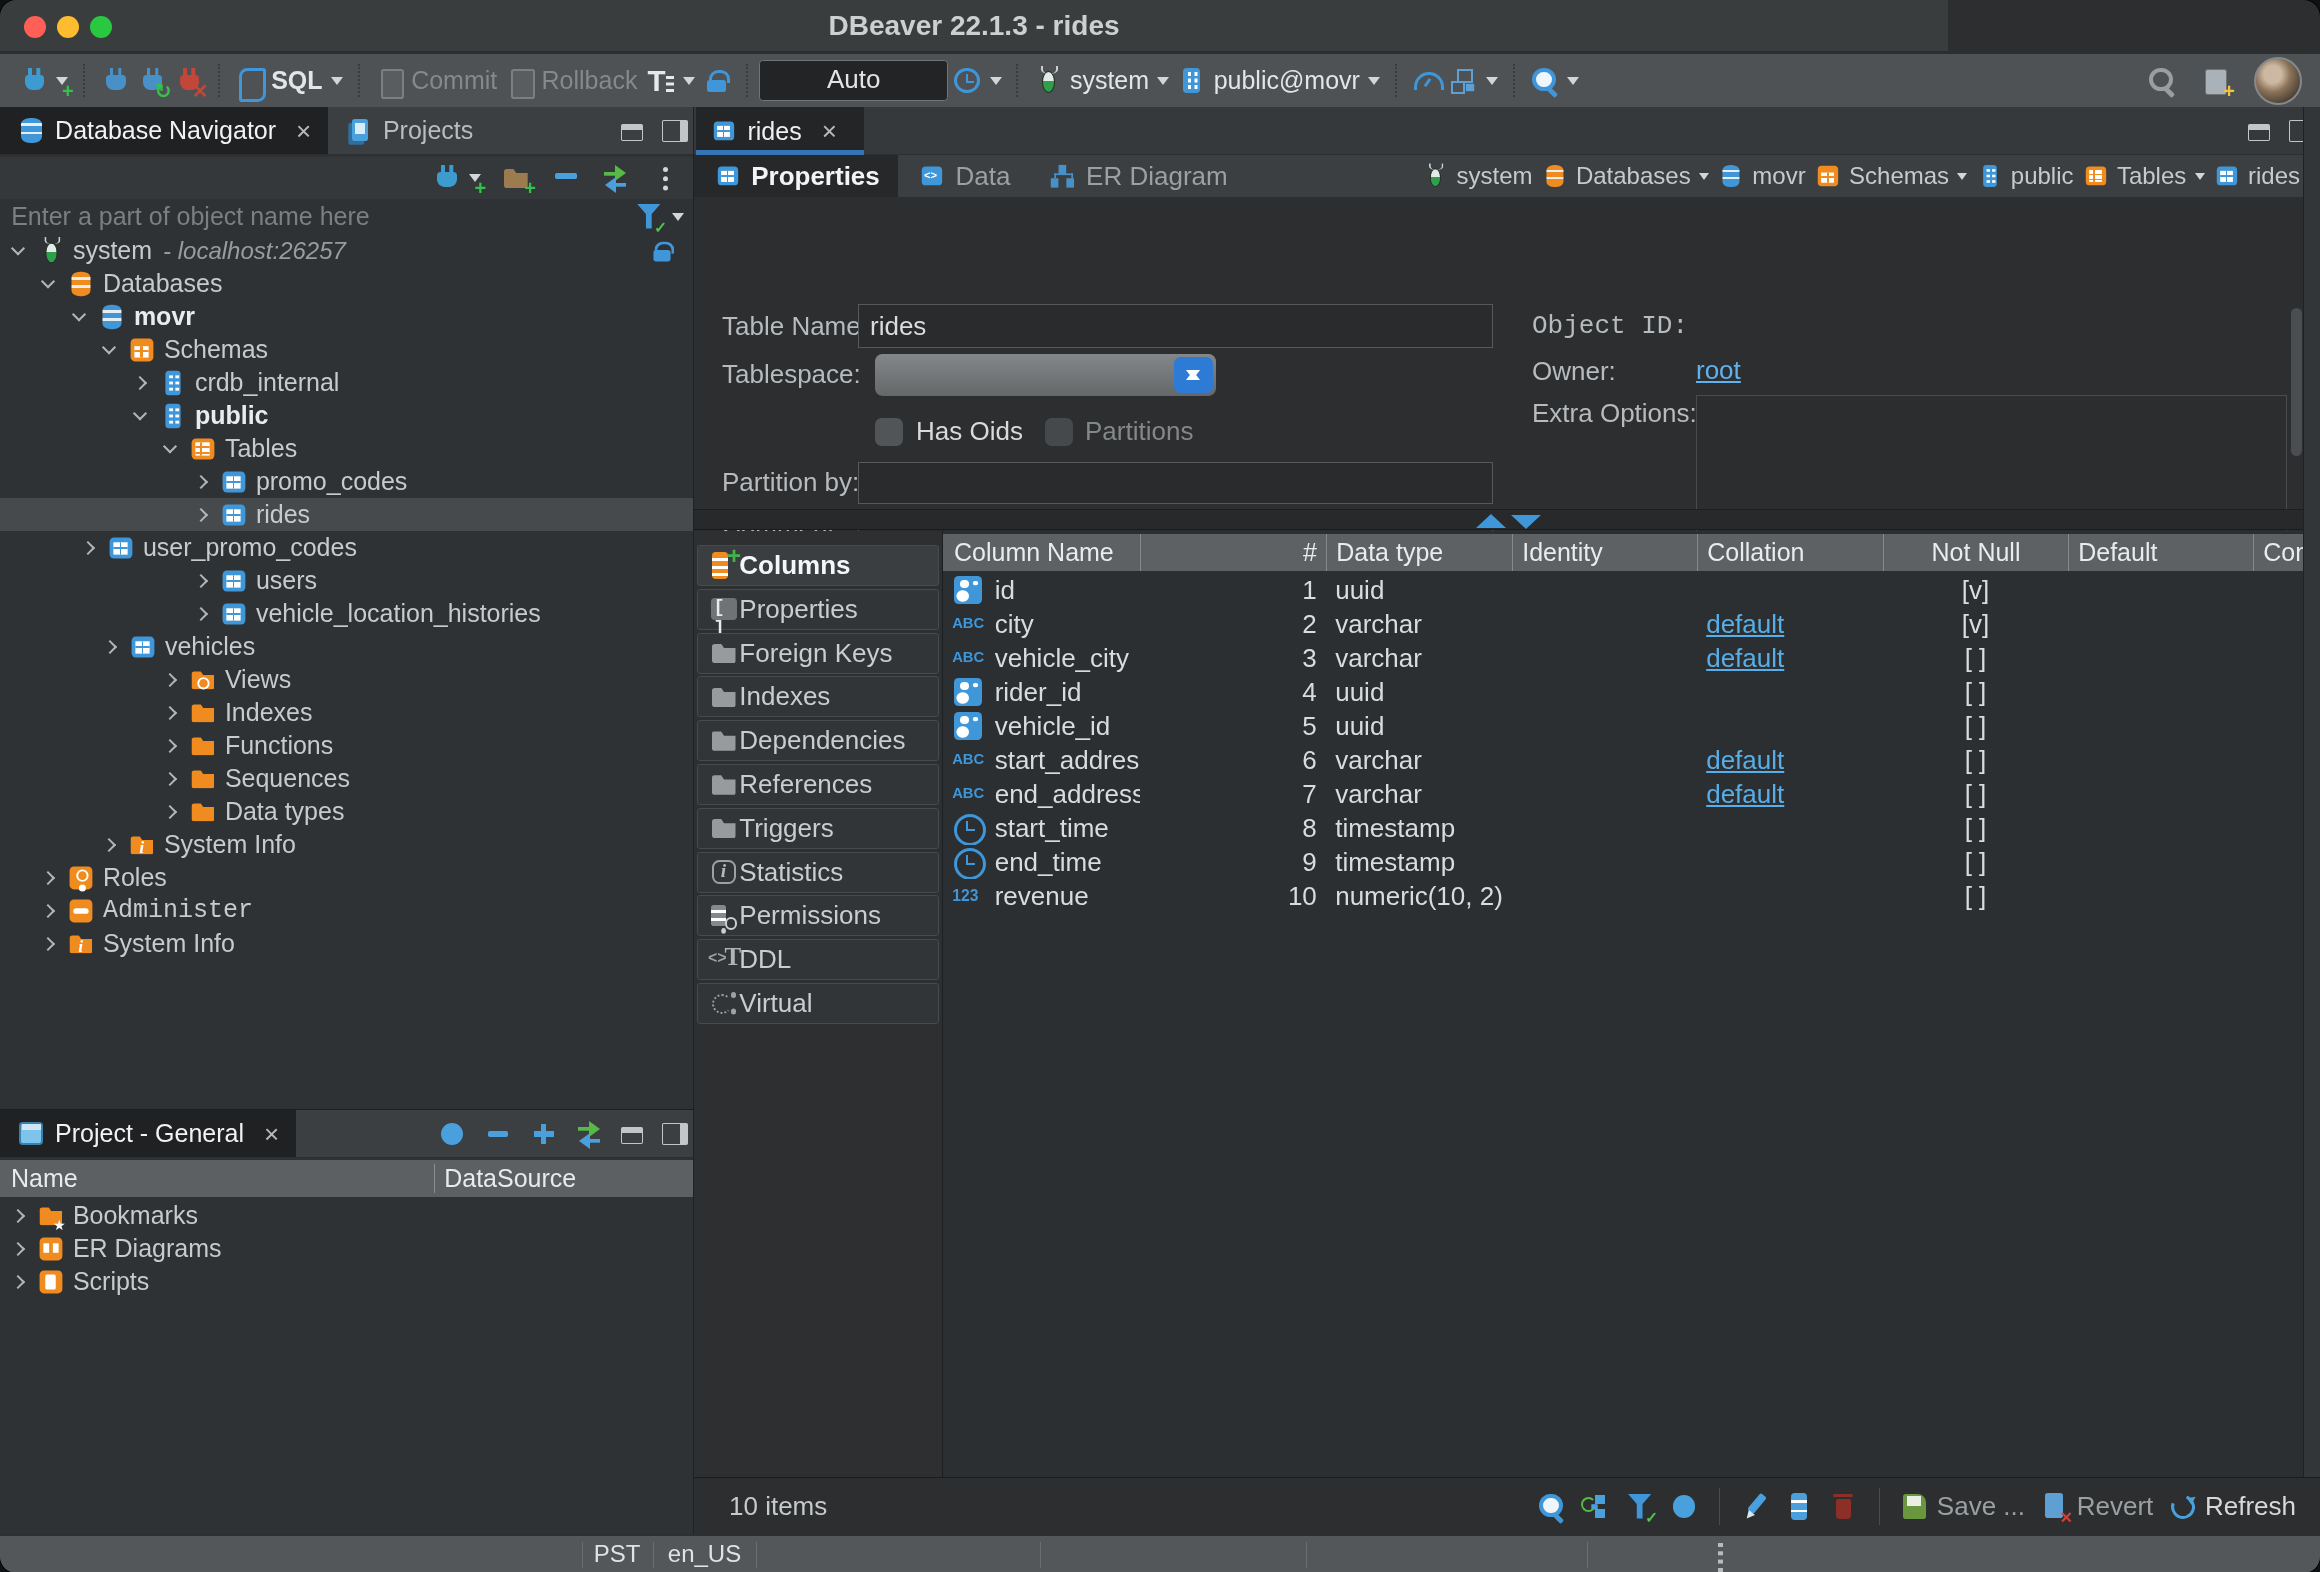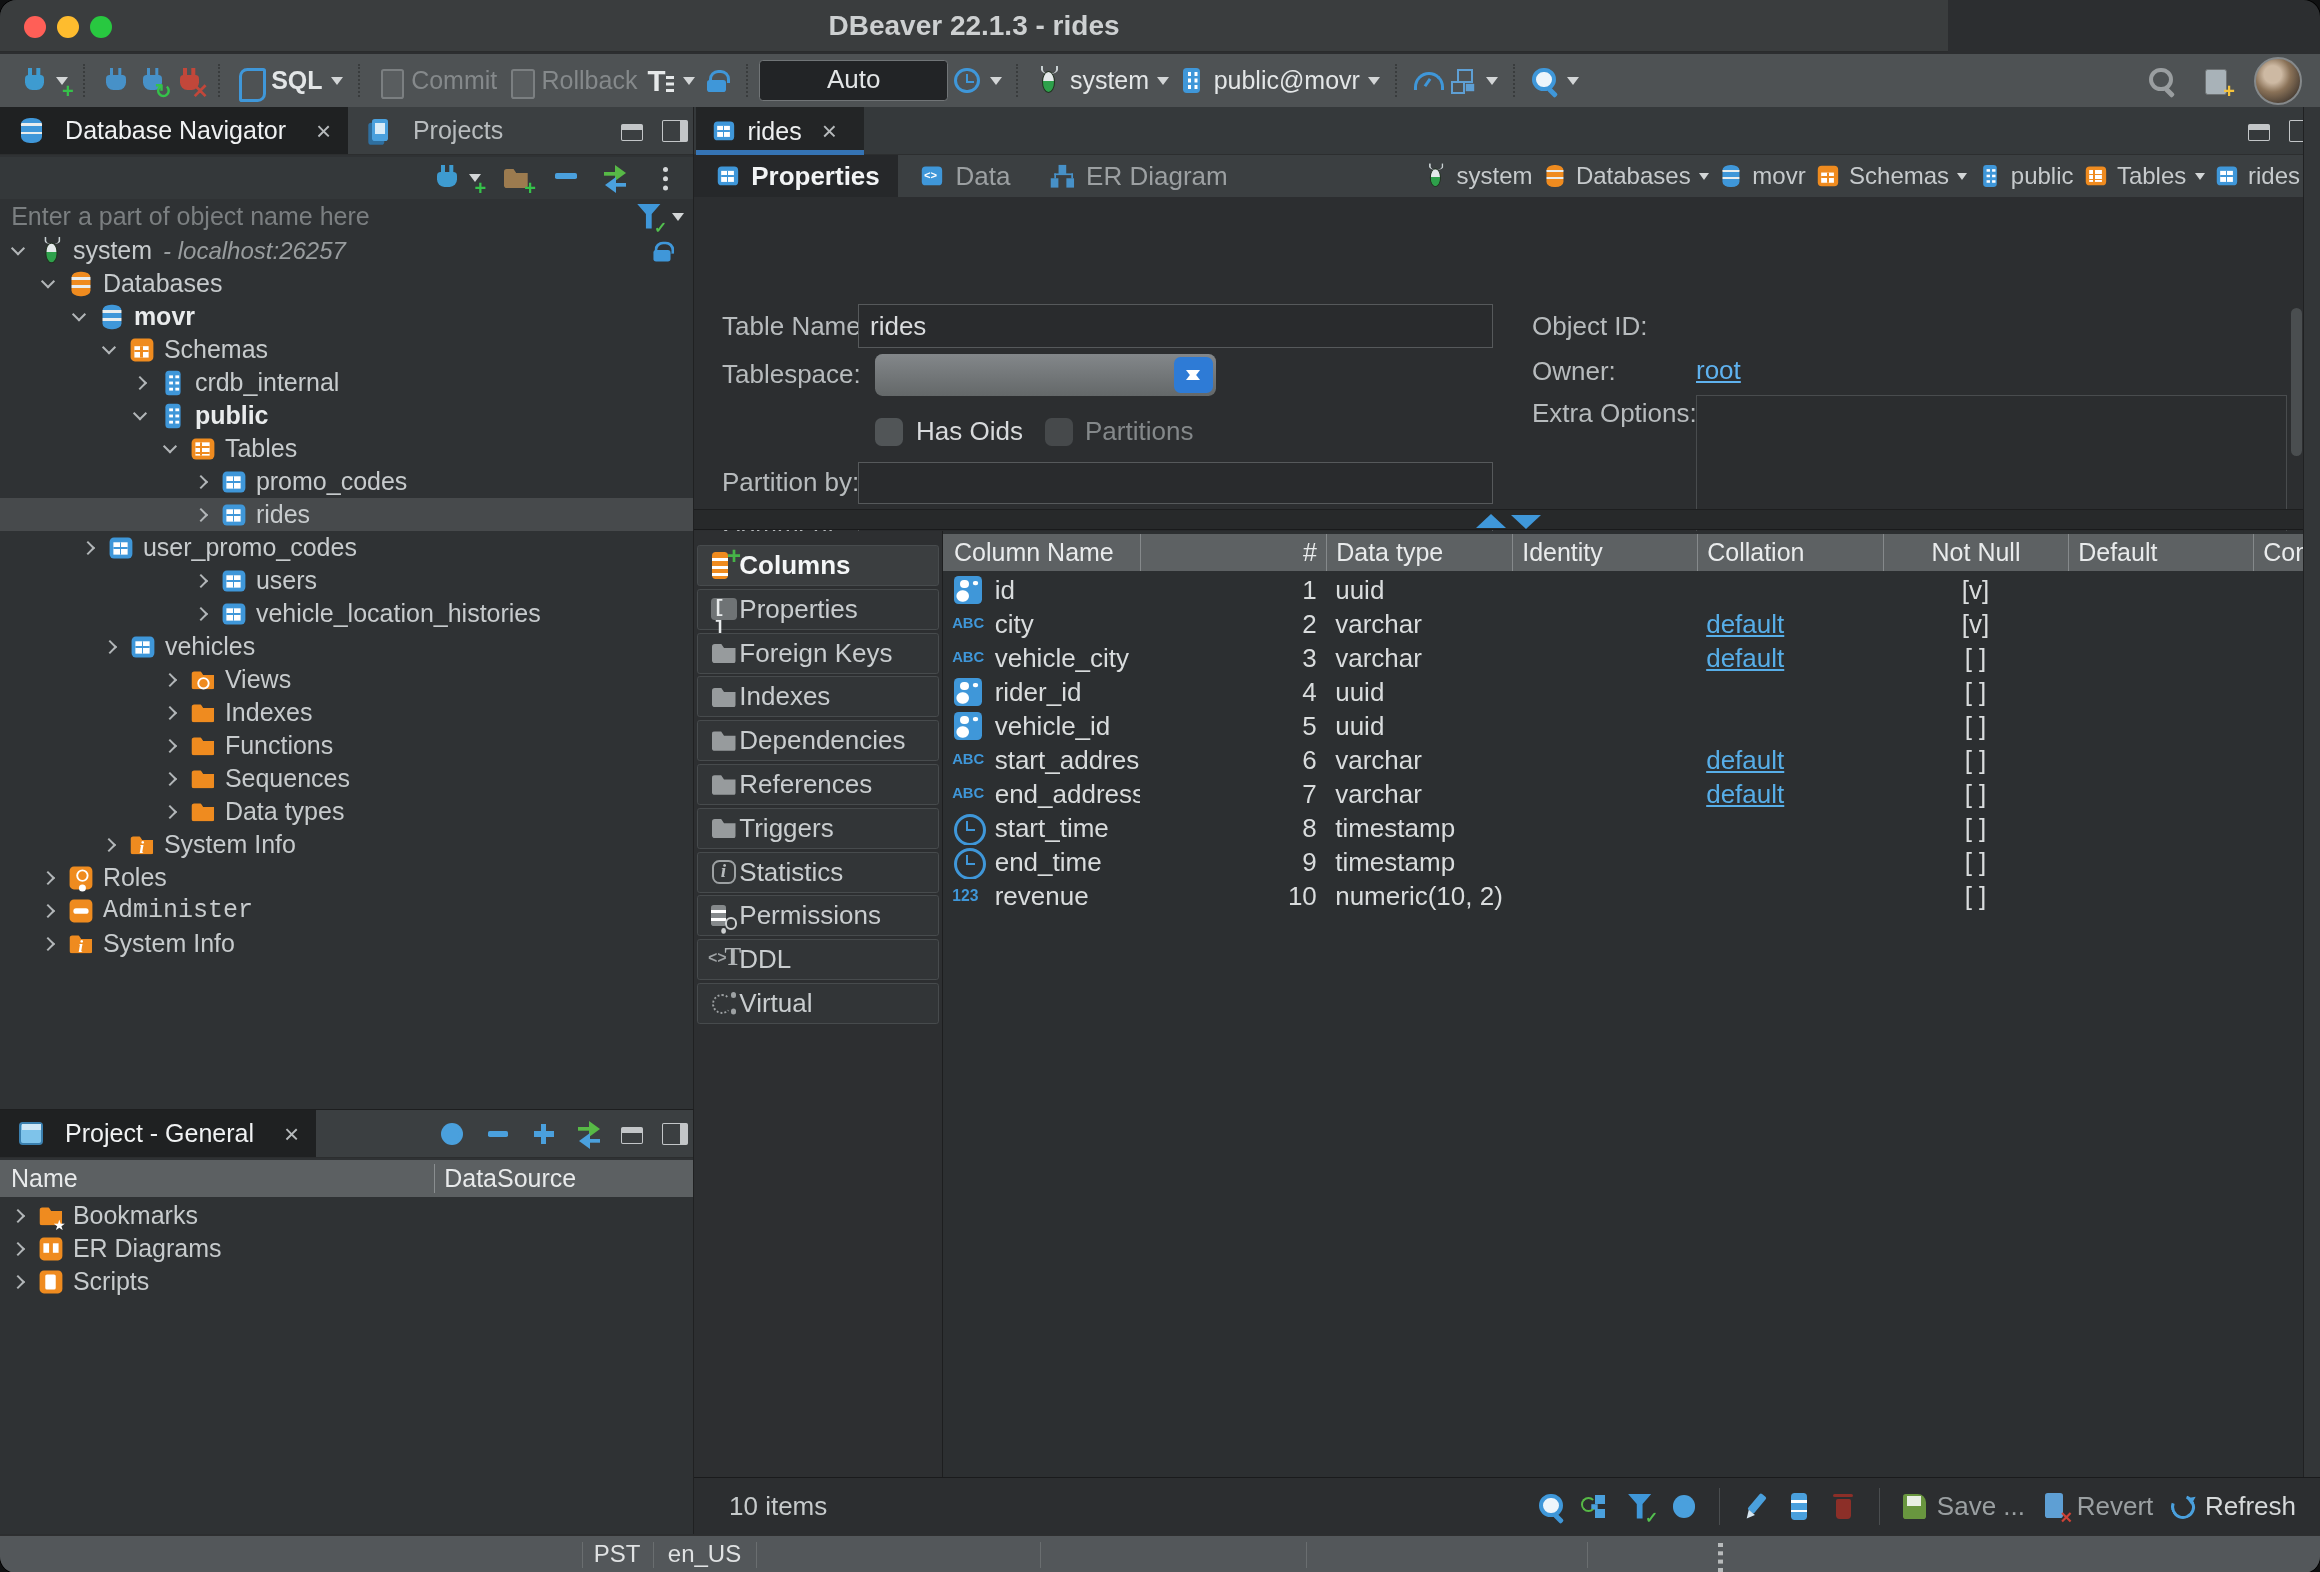--- a/index.html
+++ b/index.html
@@ -138,21 +138,21 @@
   .delete-trash-icon::after{content:"";position:absolute;left:4.6px;top:1.8px;width:20px;height:3.7px;background:#8c2f28;border-radius:1.8px;}
   .save-disk-icon::before{content:"";position:absolute;left:2.8px;top:1.8px;width:23px;height:25px;background:#69963f;border-radius:2.8px 8.3px 2.8px 2.8px;}
   .save-disk-icon::after{content:"";position:absolute;left:7.4px;top:4.6px;width:14px;height:9.2px;background:#e9efe4;}
   .revert-icon::before{content:"";position:absolute;left:5.5px;top:0.9px;width:17.5px;height:25px;background:#5e9fd4;border-radius:2.8px;}
   .revert-icon::after{content:"✕";position:absolute;right:-3.7px;bottom:-5.5px;color:#cf4236;font:bold 15.7px "Liberation Sans",sans-serif;}
   .refresh-icon::before{content:"";position:absolute;inset:2.8px;border:3.7px solid #4aa0dd;border-radius:50%;border-top-color:transparent;transform:rotate(-25deg);}
   .refresh-icon::after{content:"";position:absolute;right:0;top:0;border:4.6px solid transparent;border-bottom:8.3px solid #4aa0dd;transform:rotate(55deg);}
   
   .nav-panel{position:absolute;left:0;top:107px;width:694px;height:1002px;background:var(--panel);border-right:1.8px solid #202122;}
   .ptabs{position:absolute;left:0;top:0;right:0;height:48px;background:var(--bar);display:flex;align-items:stretch;border-bottom:1.8px solid #2c2e2f;}
-  .ptab{display:flex;align-items:center;padding:0 16.6px;font-size:25px;color:#b8bcbe;gap:19px;}
+  .ptab{display:flex;align-items:center;padding:0 16.6px;font-size:25px;color:#b8bcbe;gap:9px;}
   .ptab.active{background:#1f2122;color:#f0f2f3;}
   .win-btns{position:absolute;right:7.4px;top:9.2px;display:flex;gap:9.2px;}
   .nav-toolbar{position:absolute;left:0;top:50px;right:0;height:42px;background:#34383a;display:flex;align-items:center;justify-content:flex-end;gap:13px;padding-right:9.2px;}
   .nav-filter{position:absolute;left:0;top:92px;right:0;height:35px;display:flex;align-items:center;padding:0 9.2px;}
   .nav-filter input{flex:1;background:transparent;border:none;outline:none;color:#d2d5d7;font-size:25px;}
   .nav-filter input::placeholder{color:#7b7f81;}
   .tree{position:absolute;left:0;top:127px;right:0;bottom:0;overflow:hidden;}
   .trow{position:relative;height:33px;display:flex;align-items:center;font-size:25px;color:#c7cbcd;white-space:nowrap;}
   .trow.selected{background:#474a4c;}
   .trow .ic{transform:scale(.95);margin-right:7.4px;}
@@ -590,21 +590,21 @@
         </span>
         <span class="crumb">
           <span class="ic table-icon"></span>
           <span>rides</span>
         </span>
       </div>
 
     <div class="form">
       <div class="flabel" style="left:28px;top:113px;">Table Name:</div>
       <input class="finput" style="left: 164px; top: 107px; width: 635px; height: 44px;" value="rides">
-      <div class="flabel" style="left:838px;top:113px;">Object ID:</div>
+      <div class="flabel" style="left:838px;top:113px;font-family:Liberation Mono, monospace;">Object ID:</div>
       <div class="flabel" style="left:28px;top:161px;">Tablespace:</div>
       <div class="fcombo">
           <span class="btn"></span>
         </div>
       <div class="flabel" style="left:838px;top:158px;">Owner:</div>
       <a class="flink" style="left:1002px;top:158px;">root</a>
       <span class="fcheck" style="left:181px;top:221px;"></span>
       <div class="flabel" style="left:222px;top:218px;color:#d8dadc;">Has Oids</div>
       <span class="fcheck dim" style="left:351px;top:221px;"></span>
       <div class="flabel" style="left:391px;top:218px;color:#84888a;">Partitions</div>

